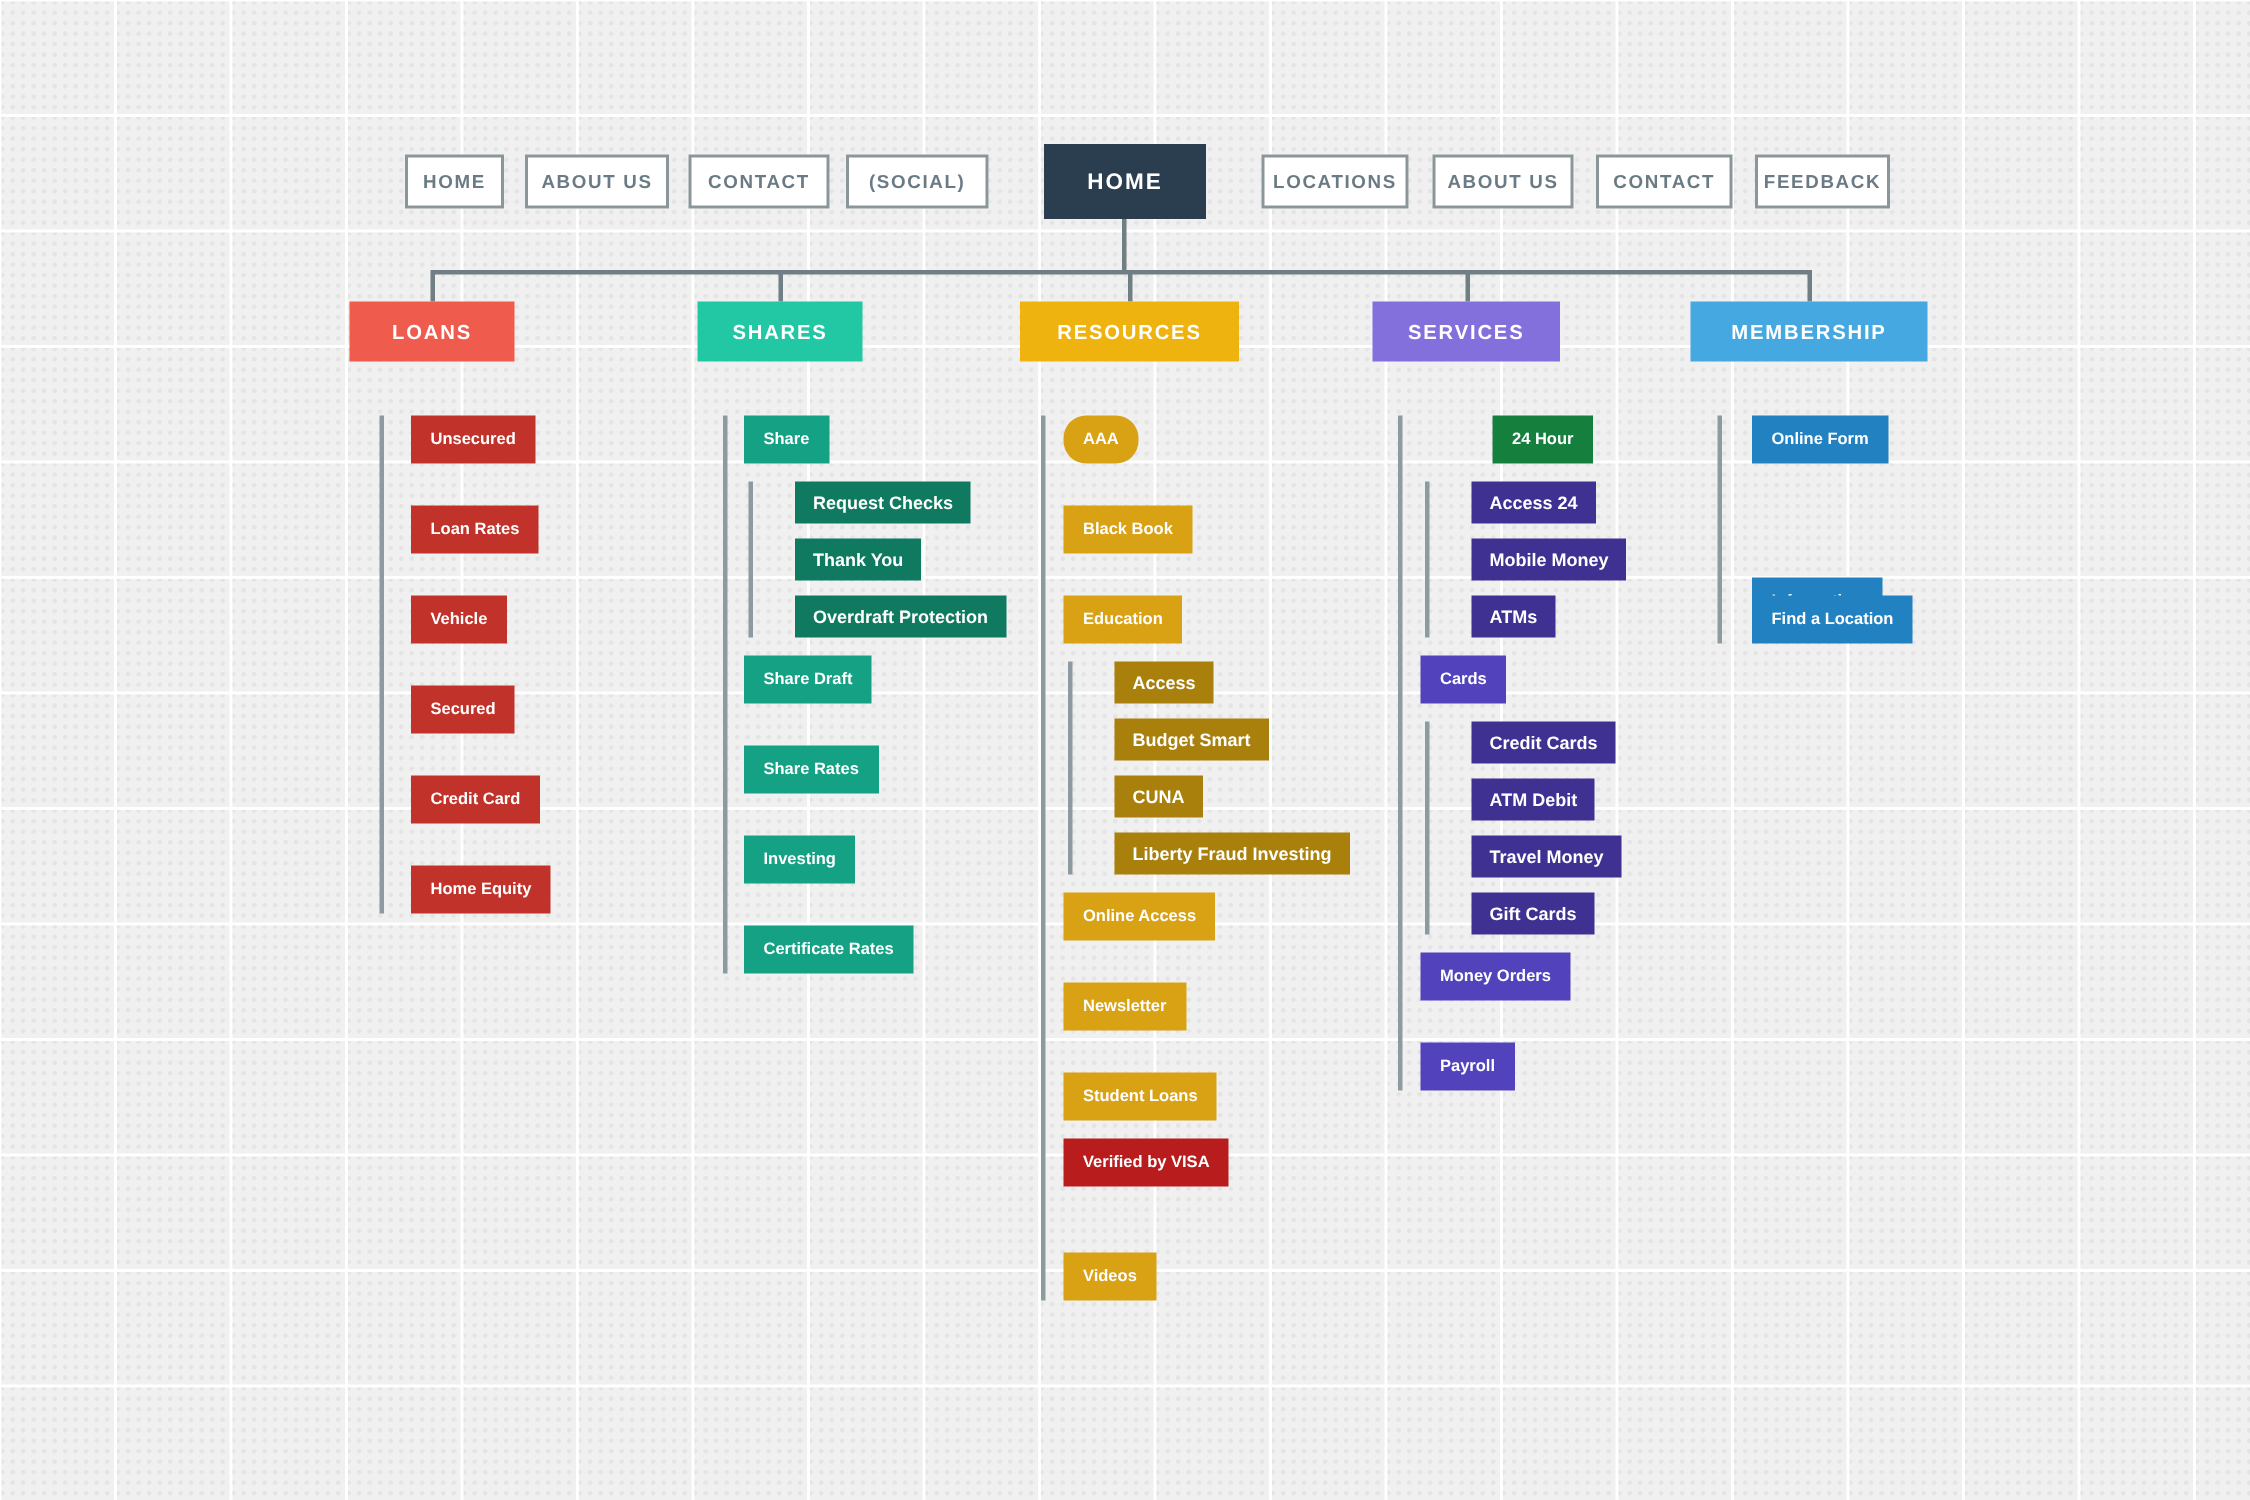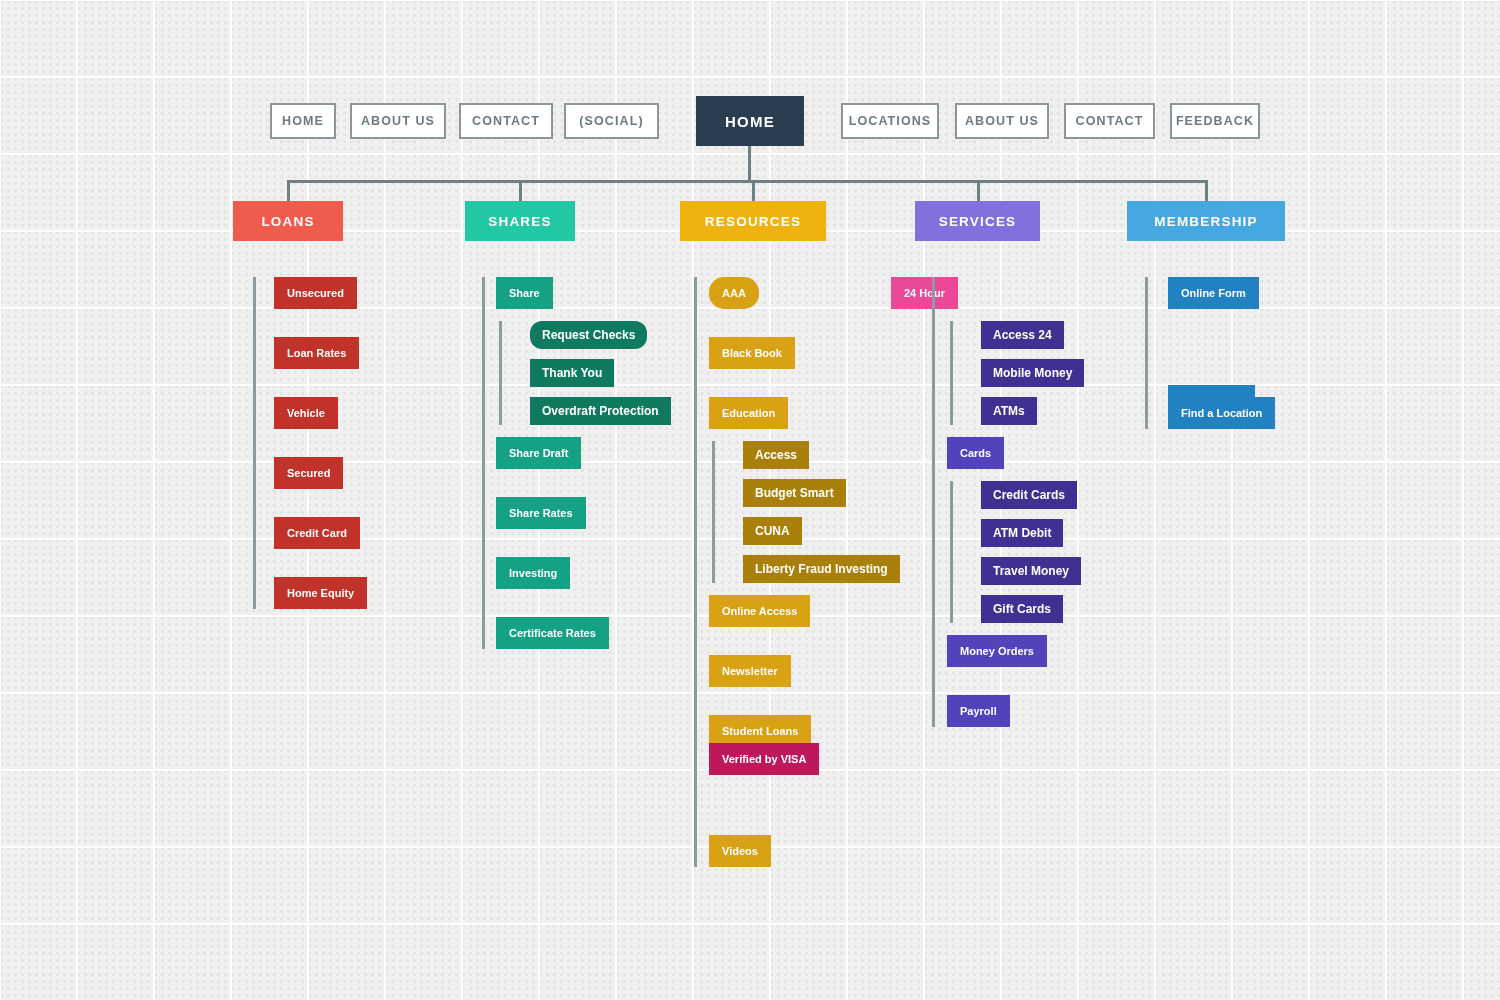--- a/index.html
+++ b/index.html
@@ -68,21 +68,21 @@
     <div class="node lvl2" style="left: 274px; top: 277px; background: rgb(192, 50, 42);">Unsecured</div>
     <div class="node lvl2" style="left: 274px; top: 337px; background: rgb(192, 50, 42);">Loan Rates</div>
     <div class="node lvl2" style="left: 274px; top: 397px; background: rgb(192, 50, 42);">Vehicle</div>
     <div class="node lvl2" style="left: 274px; top: 457px; background: rgb(192, 50, 42);">Secured</div>
     <div class="node lvl2" style="left: 274px; top: 517px; background: rgb(192, 50, 42);">Credit Card</div>
     <div class="node lvl2" style="left: 274px; top: 577px; background: rgb(192, 50, 42);">Home Equity</div>
     <div class="spine" style="left: 253px; top: 277px; height: 332px;"></div>
     <div class="vline" style="left: 519px; top: 180px; height: 21px;"></div>
     <div class="node lvl1" style="left: 465px; top: 201px; width: 110px; background: rgb(34, 200, 164);">SHARES</div>
     <div class="node lvl2" style="left: 496px; top: 277px; background: rgb(21, 161, 132);">Share</div>
-    <div class="node lvl3" style="left: 530px; top: 321px; background: rgb(15, 122, 95); border-radius: 12px;">Request Checks</div>
+    <div class="node lvl3" style="left: 530px; top: 321px; background: rgb(15, 122, 95);">Request Checks</div>
     <div class="node lvl3" style="left: 530px; top: 359px; background: rgb(15, 122, 95);">Thank You</div>
     <div class="node lvl3" style="left: 530px; top: 397px; background: rgb(15, 122, 95);">Overdraft Protection</div>
     <div class="spine" style="left: 499px; top: 321px; height: 104px;"></div>
     <div class="node lvl2" style="left: 496px; top: 437px; background: rgb(21, 161, 132);">Share Draft</div>
     <div class="node lvl2" style="left: 496px; top: 497px; background: rgb(21, 161, 132);">Share Rates</div>
     <div class="node lvl2" style="left: 496px; top: 557px; background: rgb(21, 161, 132);">Investing</div>
     <div class="node lvl2" style="left: 496px; top: 617px; background: rgb(21, 161, 132);">Certificate Rates</div>
     <div class="spine" style="left: 482px; top: 277px; height: 372px;"></div>
     <div class="vline" style="left: 752px; top: 180px; height: 21px;"></div>
     <div class="node lvl1" style="left: 680px; top: 201px; width: 146px; background: rgb(239, 179, 16);">RESOURCES</div>
@@ -90,26 +90,26 @@
     <div class="node lvl2" style="left: 709px; top: 337px; background: rgb(217, 162, 21);">Black Book</div>
     <div class="node lvl2" style="left: 709px; top: 397px; background: rgb(217, 162, 21);">Education</div>
     <div class="node lvl3" style="left: 743px; top: 441px; background: rgb(168, 128, 11);">Access</div>
     <div class="node lvl3" style="left: 743px; top: 479px; background: rgb(168, 128, 11);">Budget Smart</div>
     <div class="node lvl3" style="left: 743px; top: 517px; background: rgb(168, 128, 11);">CUNA</div>
     <div class="node lvl3" style="left: 743px; top: 555px; background: rgb(168, 128, 11);">Liberty Fraud Investing</div>
     <div class="spine" style="left: 712px; top: 441px; height: 142px;"></div>
     <div class="node lvl2" style="left: 709px; top: 595px; background: rgb(217, 162, 21);">Online Access</div>
     <div class="node lvl2" style="left: 709px; top: 655px; background: rgb(217, 162, 21);">Newsletter</div>
     <div class="node lvl2" style="left: 709px; top: 715px; background: rgb(217, 162, 21);">Student Loans</div>
-    <div class="node lvl2" style="left: 709px; top: 743px; background: #be185d;">Verified by VISA</div>
+    <div class="node lvl2" style="left: 709px; top: 759px; background: #b91c1c;">Verified by VISA</div>
     <div class="node lvl2" style="left: 709px; top: 835px; background: rgb(217, 162, 21);">Videos</div>
     <div class="spine" style="left: 694px; top: 277px; height: 590px;"></div>
     <div class="vline" style="left: 976.5px; top: 180px; height: 21px;"></div>
     <div class="node lvl1" style="left: 915px; top: 201px; width: 125px; background: rgb(131, 112, 221);">SERVICES</div>
-    <div class="node lvl2" style="left: 891px; top: 277px; background: #ec4899;">24 Hour</div>
+    <div class="node lvl2" style="left: 995px; top: 277px; background: #15803d;">24 Hour</div>
     <div class="node lvl3" style="left: 981px; top: 321px; background: rgb(62, 49, 146);">Access 24</div>
     <div class="node lvl3" style="left: 981px; top: 359px; background: rgb(62, 49, 146);">Mobile Money</div>
     <div class="node lvl3" style="left: 981px; top: 397px; background: rgb(62, 49, 146);">ATMs</div>
     <div class="spine" style="left: 950px; top: 321px; height: 104px;"></div>
     <div class="node lvl2" style="left: 947px; top: 437px; background: rgb(82, 67, 189);">Cards</div>
     <div class="node lvl3" style="left: 981px; top: 481px; background: rgb(62, 49, 146);">Credit Cards</div>
     <div class="node lvl3" style="left: 981px; top: 519px; background: rgb(62, 49, 146);">ATM Debit</div>
     <div class="node lvl3" style="left: 981px; top: 557px; background: rgb(62, 49, 146);">Travel Money</div>
     <div class="node lvl3" style="left: 981px; top: 595px; background: rgb(62, 49, 146);">Gift Cards</div>
     <div class="spine" style="left: 950px; top: 481px; height: 142px;"></div>

